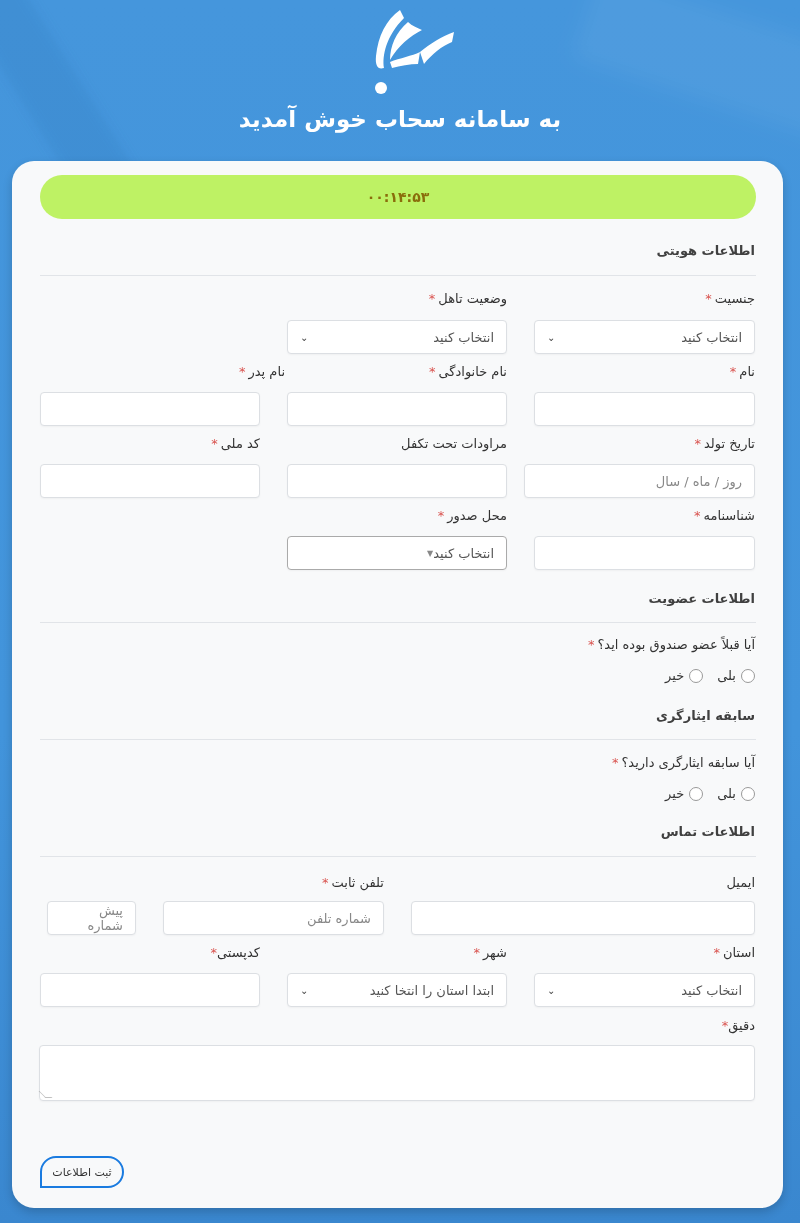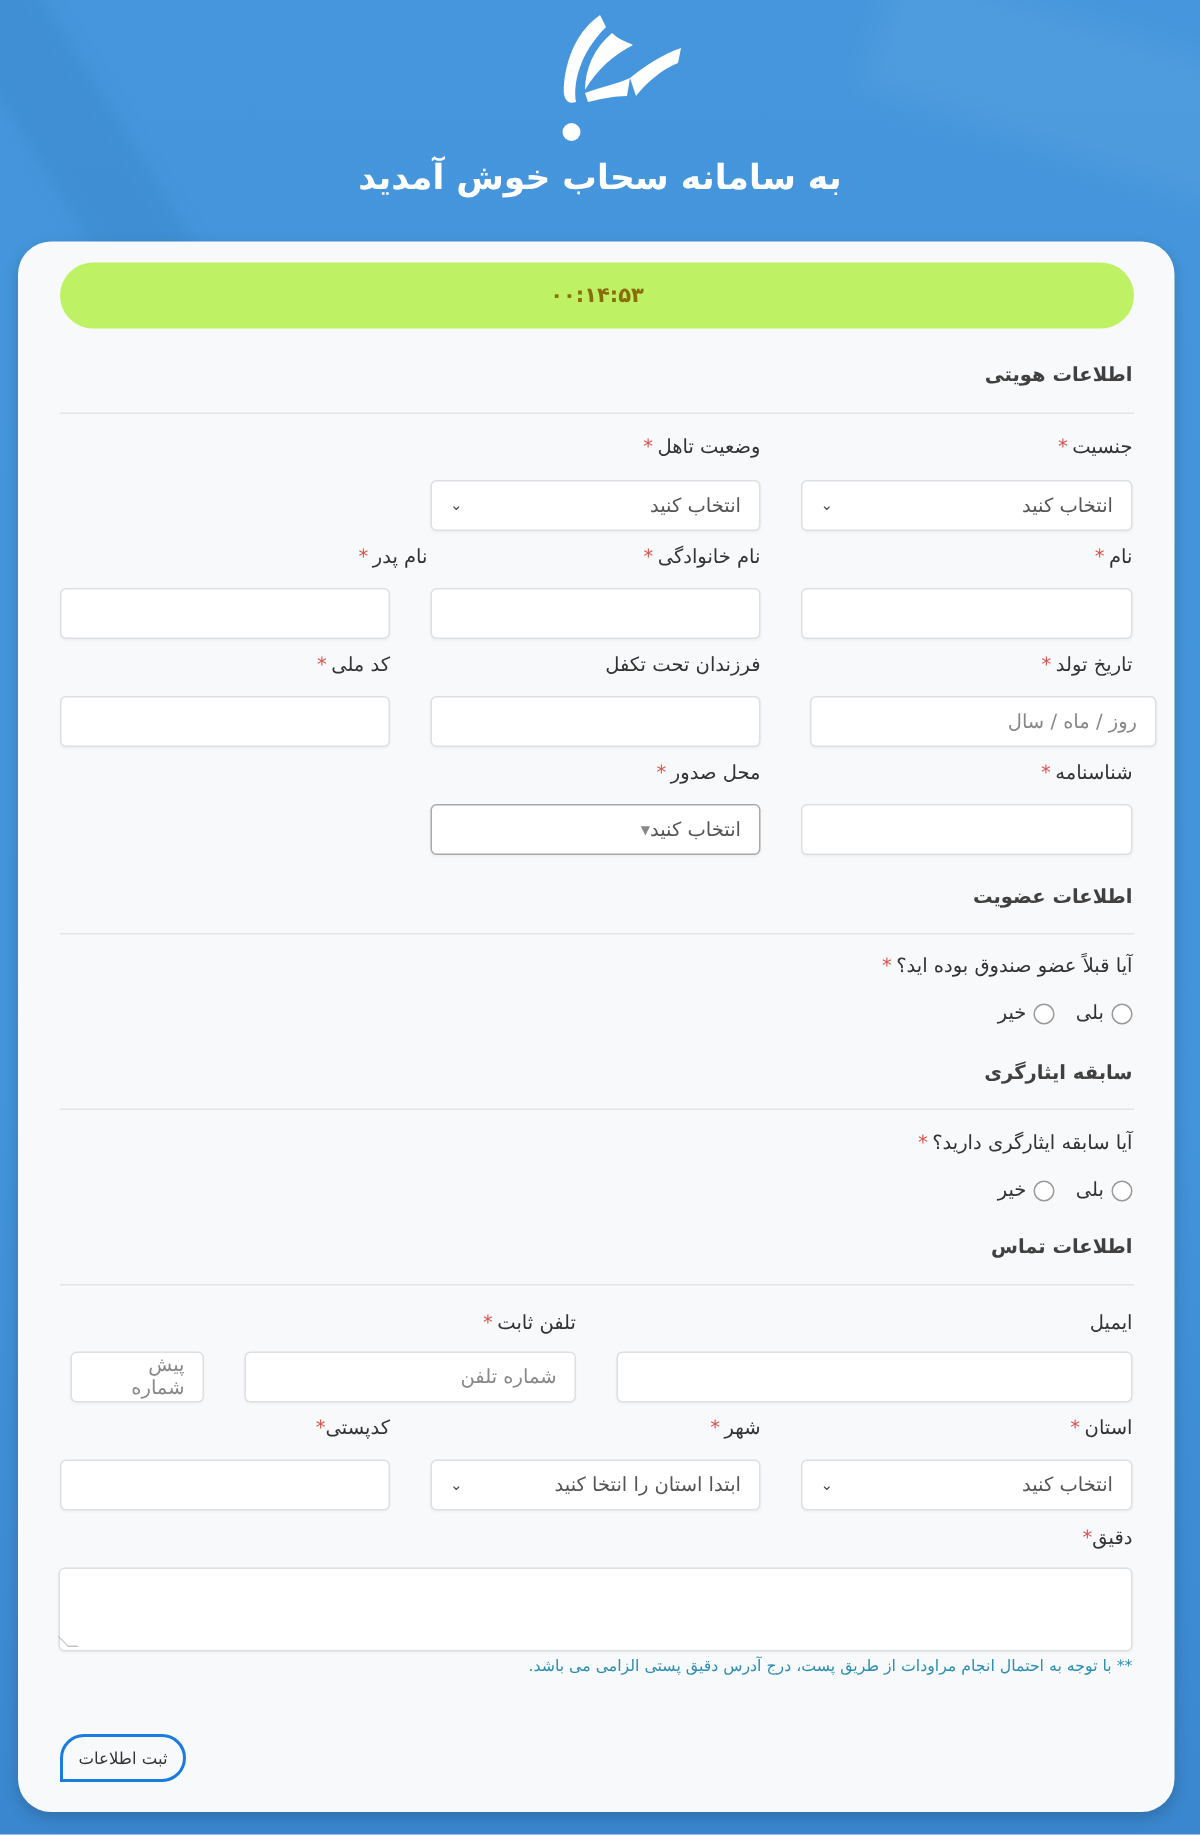--- a/index.html
+++ b/index.html
@@ -128,26 +128,26 @@
   <div class="field" style="right:276px; top:231px; width:220px"></div>
 
   <div class="label" style="right:498px; top:203px">
     <span>نام پدر</span><span class="req">*</span>
   </div>
   <div class="field" style="right:523px; top:231px; width:220px"></div>
 
   <div class="label" style="right:28px; top:275px">
     <span>تاریخ تولد</span><span class="req">*</span>
   </div>
-  <div class="field placeholder" style="right:12px; top:303px; width:231px">
+  <div class="field placeholder" style="right:28px; top:303px; width:231px">
     <span>روز / ماه / سال</span>
   </div>
 
   <div class="label" style="right:276px; top:275px">
-    <span>فرزندان تحت تکفل</span>
+    <span>مراودات تحت تکفل</span>
   </div>
   <div class="field" style="right:276px; top:303px; width:220px"></div>
 
   <div class="label" style="right:523px; top:275px">
     <span>کد ملی</span><span class="req">*</span>
   </div>
   <div class="field" style="right:523px; top:303px; width:220px"></div>
 
   <div class="label" style="right:28px; top:347px">
     <span>شناسنامه</span><span class="req">*</span>
@@ -235,16 +235,15 @@
   </div>
   <div class="field" style="right:523px; top:812px; width:220px"></div>
 
   <div class="label" style="right:28px; top:857px">
     <span>دقیق</span><span class="req" style="margin-right:0">*</span>
   </div>
   <div class="field textarea" style="right:28px; top:884px; width:716px">
     <span class="resize"></span>
   </div>
 
-  <div class="hint">** با توجه به احتمال انجام مراودات از طریق پست، درج آدرس دقیق پستی الزامی می باشد.</div>
 
   <div class="submit">ثبت اطلاعات</div>
 </div>
 
 </body></html>

